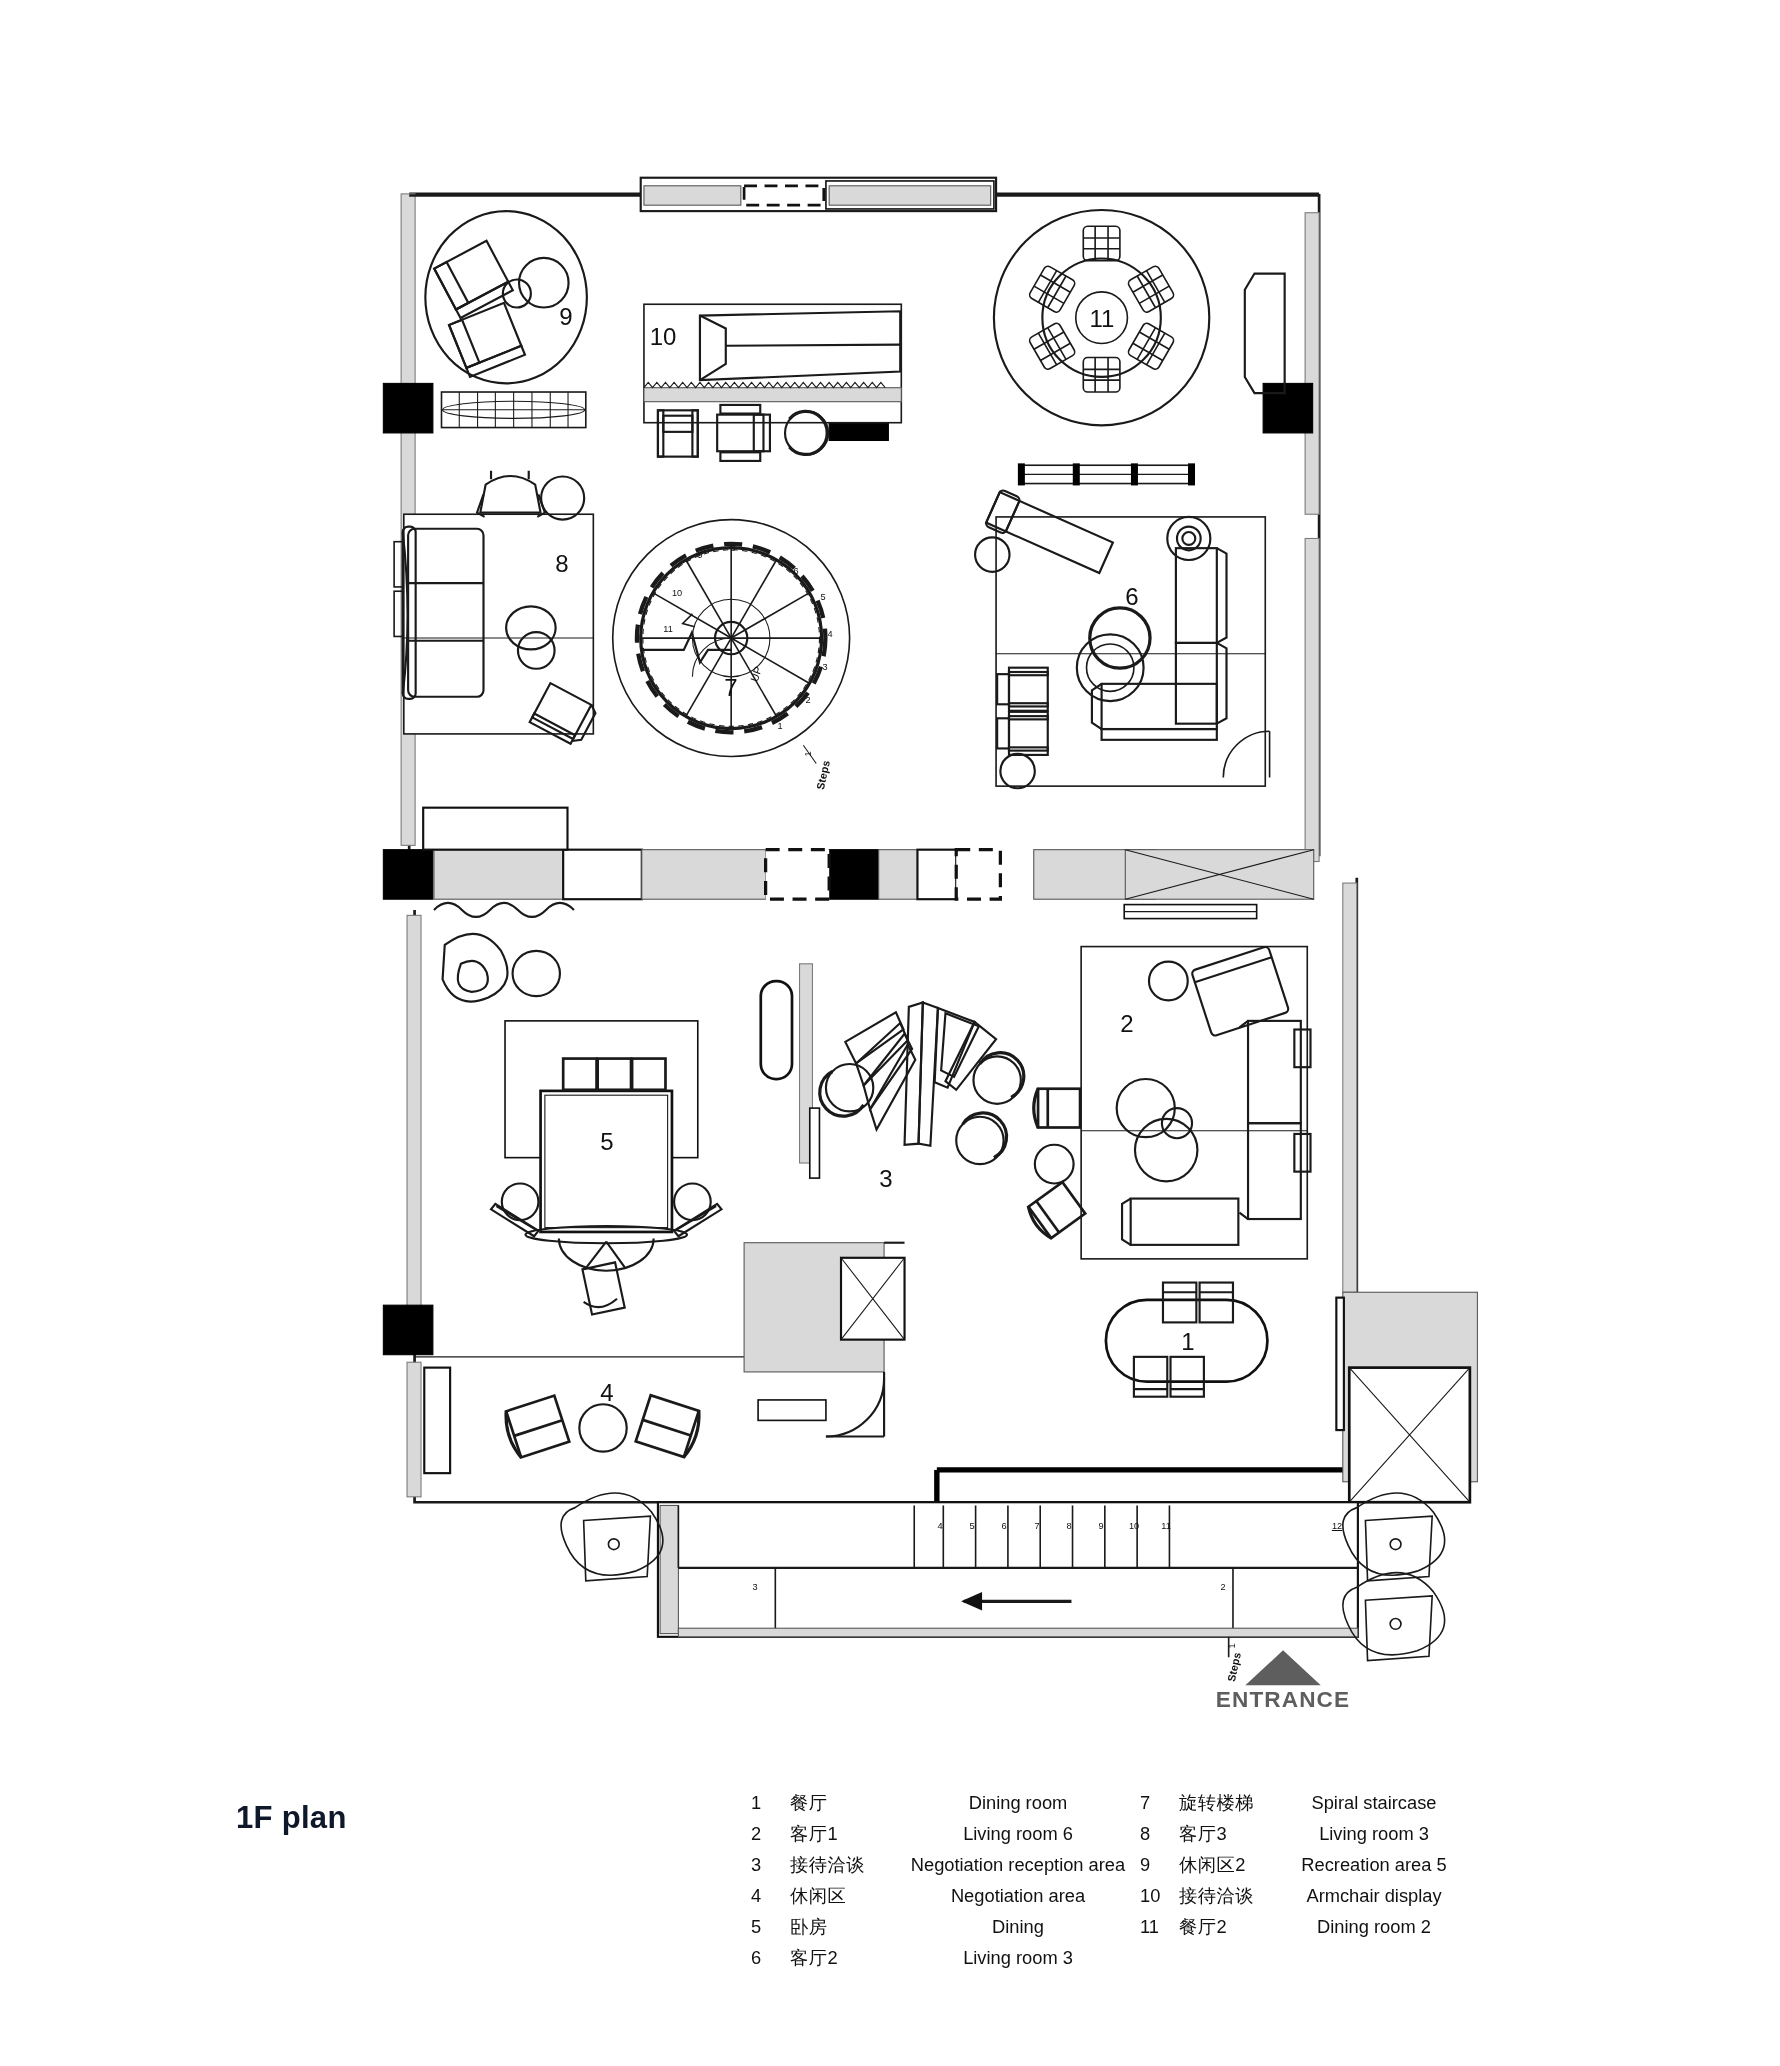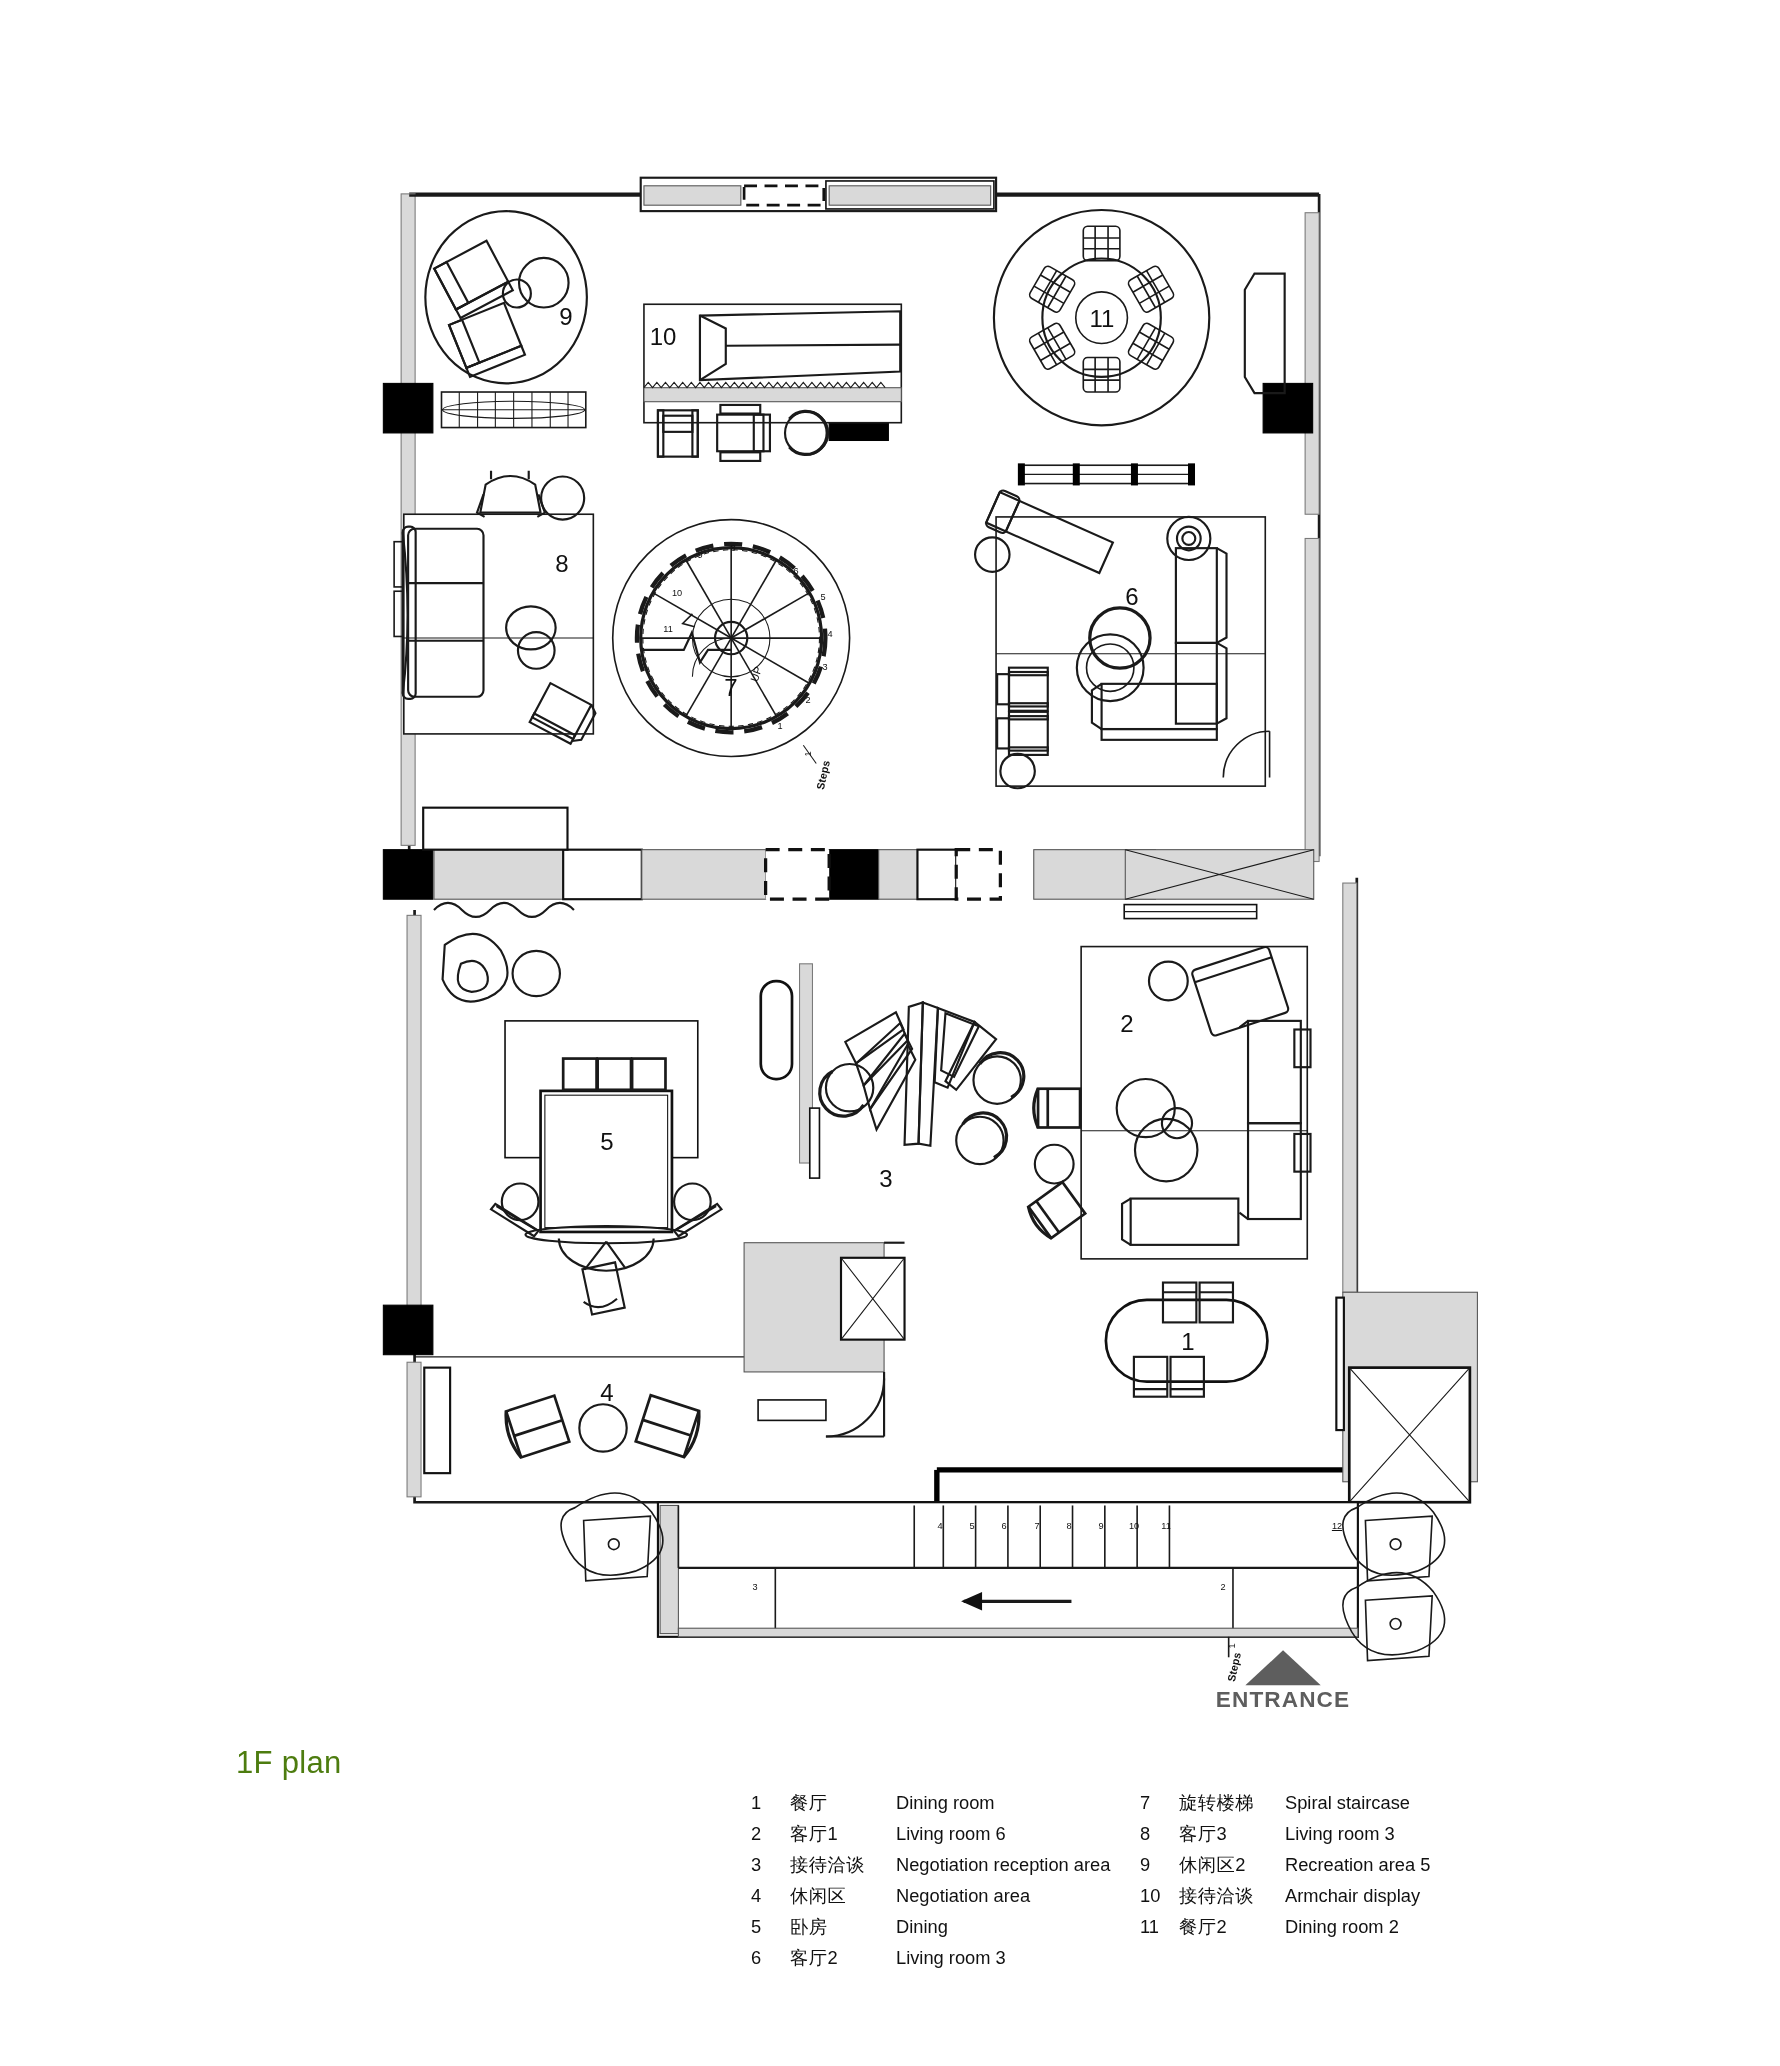--- a/index.html
+++ b/index.html
@@ -10,46 +10,47 @@
     color:#111;
     position:relative;
     overflow:hidden;
   }
   #plan-root{position:absolute;inset:0;}
   svg#floorplan{position:absolute;left:0;top:0;width:1780px;height:2066px;display:block;}
 
   
   .title-block{
     position:absolute;
-    left:236px; top:1745px;
+    left:236px; top:1800px;
     font-size:31px;
     letter-spacing:0.3px;
-    color:#4d7c0f;
+    color:#0f172a;
     white-space:nowrap;
+    font-weight:bold;
   }
   .legend{
     position:absolute;
     left:751px; top:1787px;
     display:flex;
     gap:0px;
   }
   .legend-col{display:flex;flex-direction:column;}
   .legend-col.col-a{width:389px;}
   .legend-col.col-b{width:323px;}
   .legend-row{
     display:flex;
     align-items:baseline;
     height:31px;
     line-height:31px;
     font-size:18.3px;
     white-space:nowrap;
   }
   .lg-num{width:39px;flex:0 0 39px;text-align:left;}
   .lg-cn{width:106px;flex:0 0 106px;letter-spacing:0.5px;}
-  .lg-en{flex:1 1 auto;}
+  .lg-en{flex:1 1 auto;text-align:center;}
 
   
   .roomnum{
     position:absolute;
     font-size:24px;
     color:#111;
     transform:translate(-50%,-50%);
     white-space:nowrap;
     pointer-events:none;
   }

